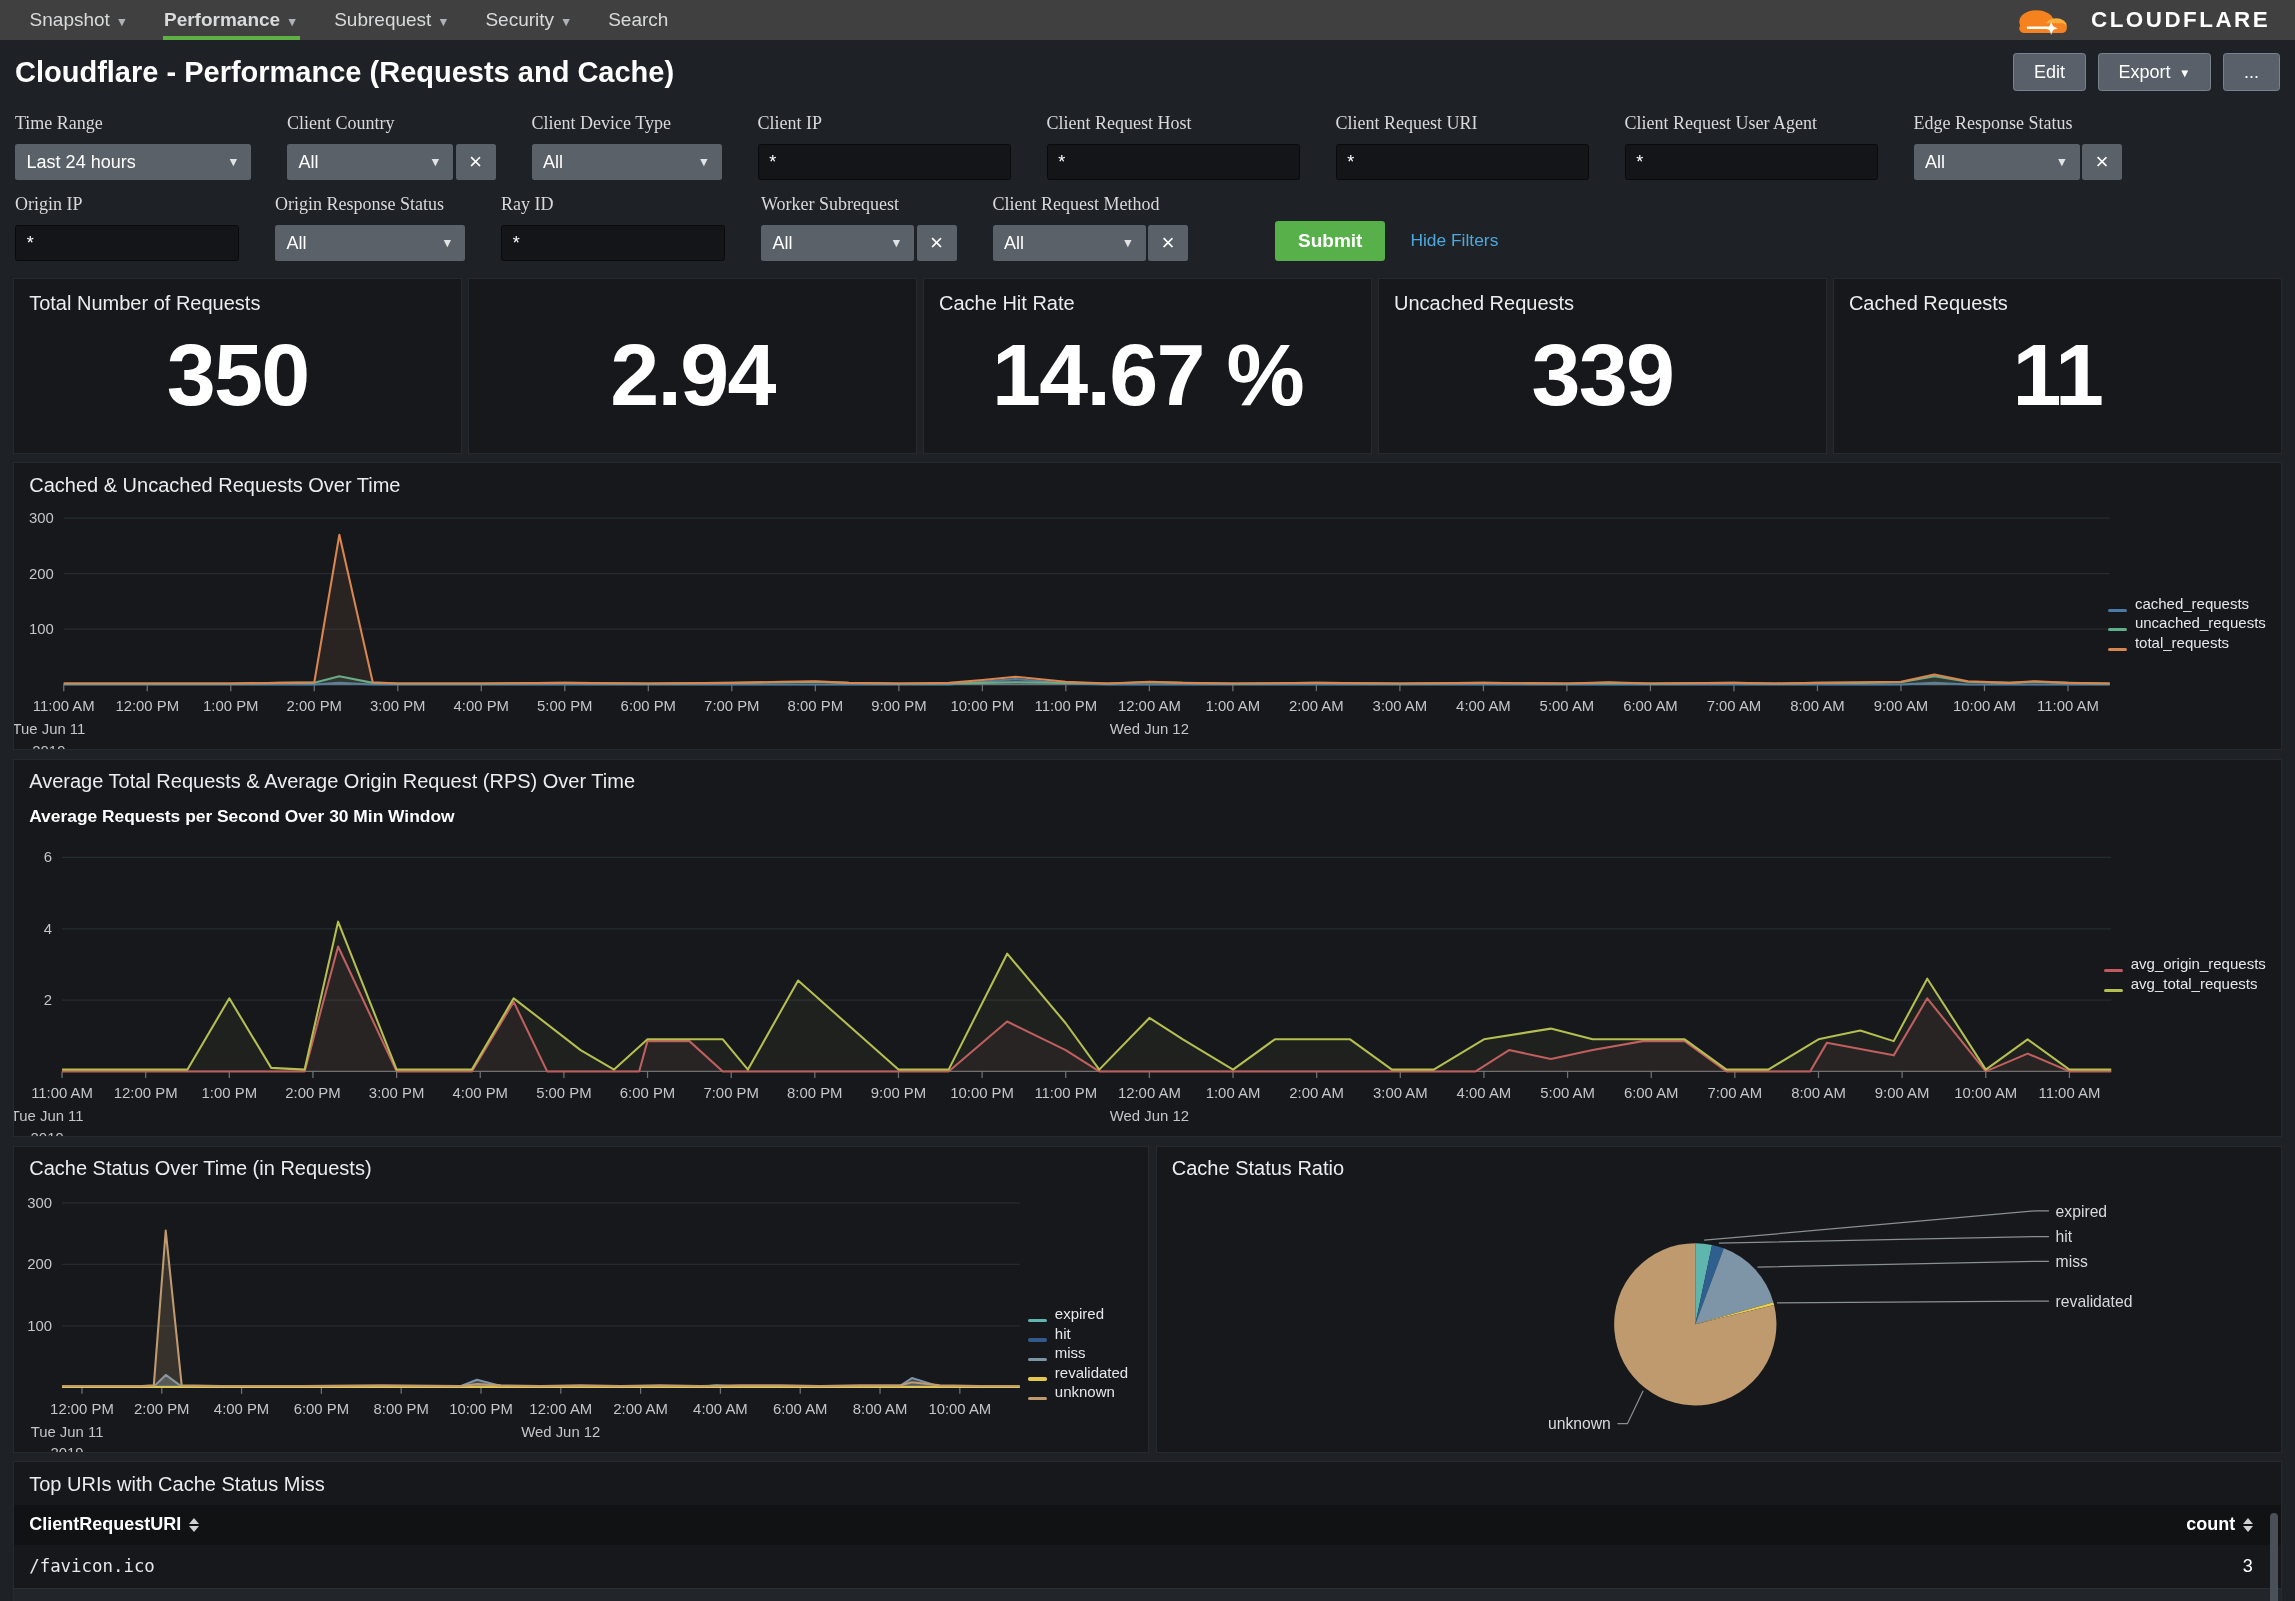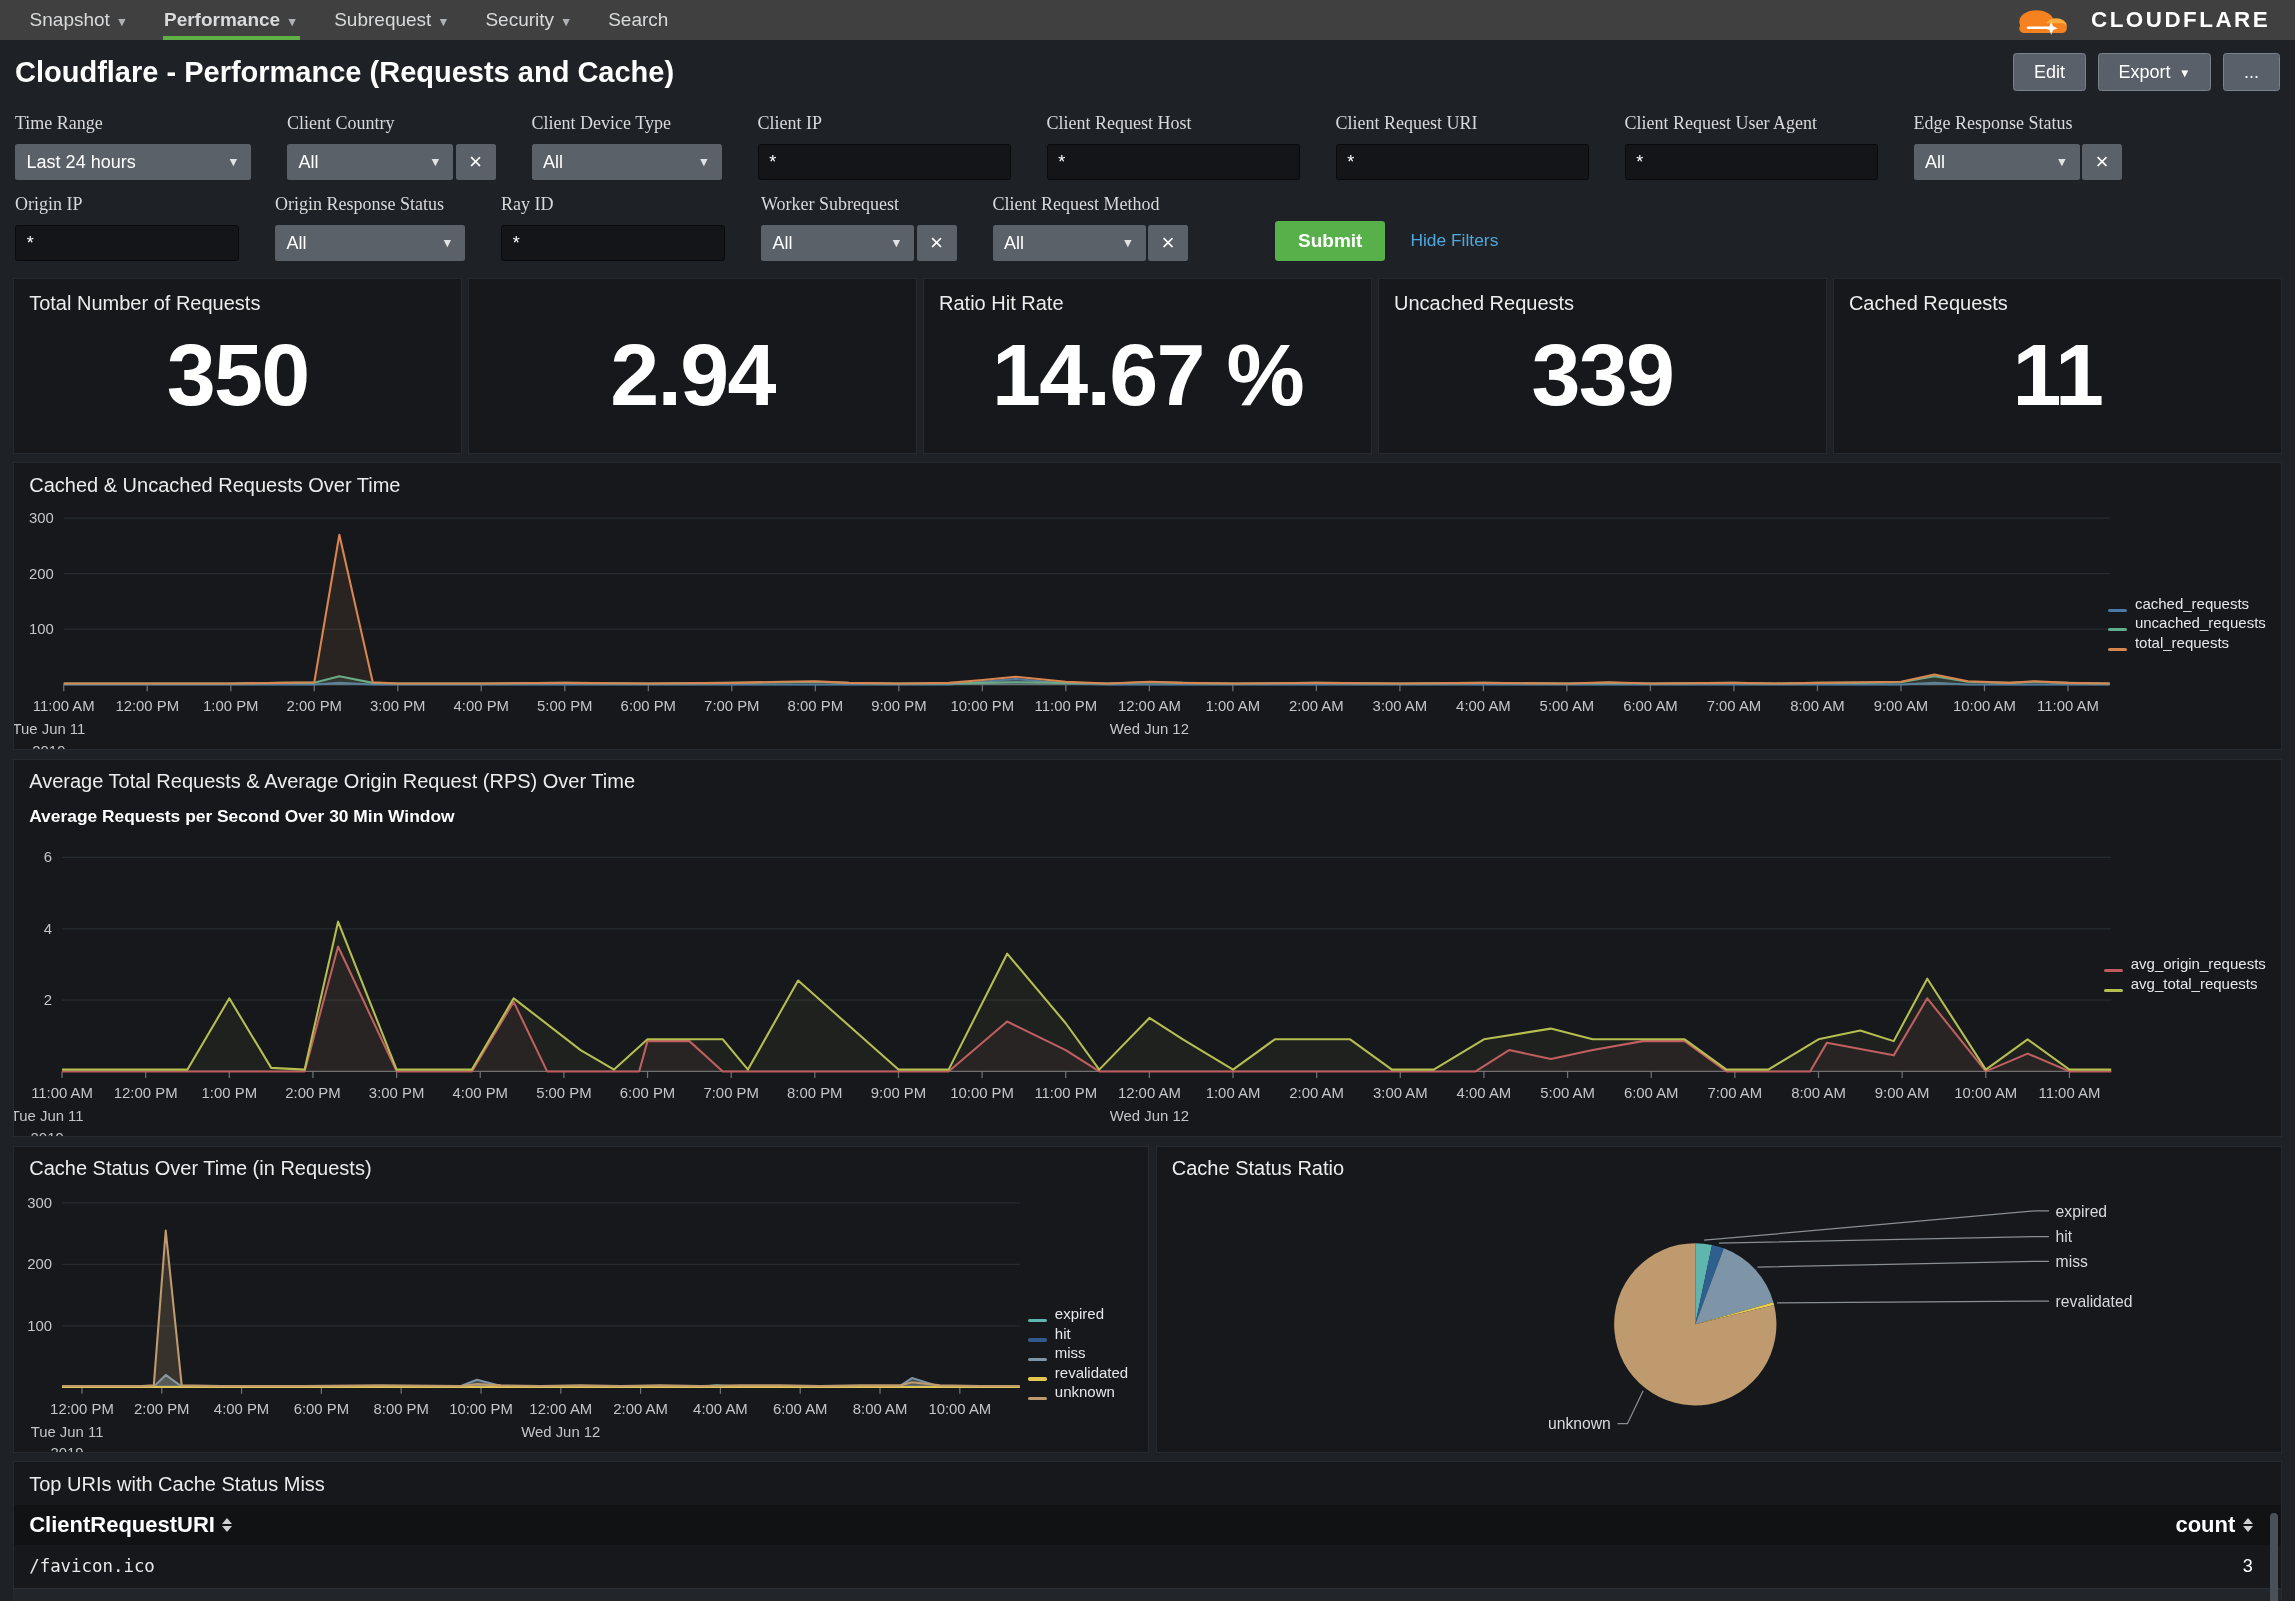--- a/index.html
+++ b/index.html
@@ -46,21 +46,21 @@
   svg.chart{display:block;}
   svg text.tick{font-size:18px;fill:#c3c5c8;}
   svg text.plabel{font-size:19px;fill:#d8d9da;}
   .legend{position:absolute;display:flex;flex-direction:column;gap:2.5px;}
   .legend-item{display:flex;align-items:flex-end;gap:7.5px;font-size:15px;color:#e6e7e8;cursor:pointer;white-space:nowrap;}
   .legend-dash{width:19px;height:3.3px;border-radius:1.7px;margin-top:6.6px;flex:none;}
   .bottomrow{display:grid;grid-template-columns:1136px 1fr;gap:6.6px;margin:8.3px 13.2px 0;}
   .bottomrow .panel{margin:0;}
   
   .tablepanel{padding-bottom:0;}
-  .thead{display:flex;background:#101214;height:40px;align-items:center;font-weight:bold;font-size:22px;color:#fff;margin-top:5px;}
+  .thead{display:flex;background:#101214;height:40px;align-items:center;font-weight:bold;font-size:18px;color:#fff;margin-top:5px;}
   .th{display:flex;align-items:center;cursor:pointer;}
   .th-uri{flex:1;padding-left:15px;}
   .th-count{width:182px;justify-content:flex-end;padding-right:28px;}
   .sort{display:inline-flex;flex-direction:column;gap:2.5px;margin-left:7.5px;}
   .sort i{display:block;width:0;height:0;border-left:5.8px solid transparent;border-right:5.8px solid transparent;}
   .sort .up{border-bottom:6.6px solid #cfd0d2;}
   .sort .down{border-top:6.6px solid #cfd0d2;}
   .trow{display:flex;height:43px;align-items:center;font-size:18px;border-bottom:0.8px solid #2a2e33;}
   .trow:nth-child(even){background:#22262b;}
   .c-uri{flex:1;padding-left:15px;font-family:"DejaVu Sans Mono",monospace;font-size:17.4px;color:#e8e8e8;}
@@ -218,21 +218,21 @@
 
 <div class="stats" id="stats-row">
     <div class="stat">
       <div class="t">Total Number of Requests</div>
                <div class="v">350</div>
     </div>
     <div class="stat">
                <div class="v">2.94</div>
     </div>
     <div class="stat">
-      <div class="t">Ratio Hit Rate</div>
+      <div class="t">Cache Hit Rate</div>
                <div class="v">14.67 %</div>
     </div>
     <div class="stat">
       <div class="t">Uncached Requests</div>
                <div class="v">339</div>
     </div>
     <div class="stat">
       <div class="t">Cached Requests</div>
                <div class="v">11</div>
     </div>

